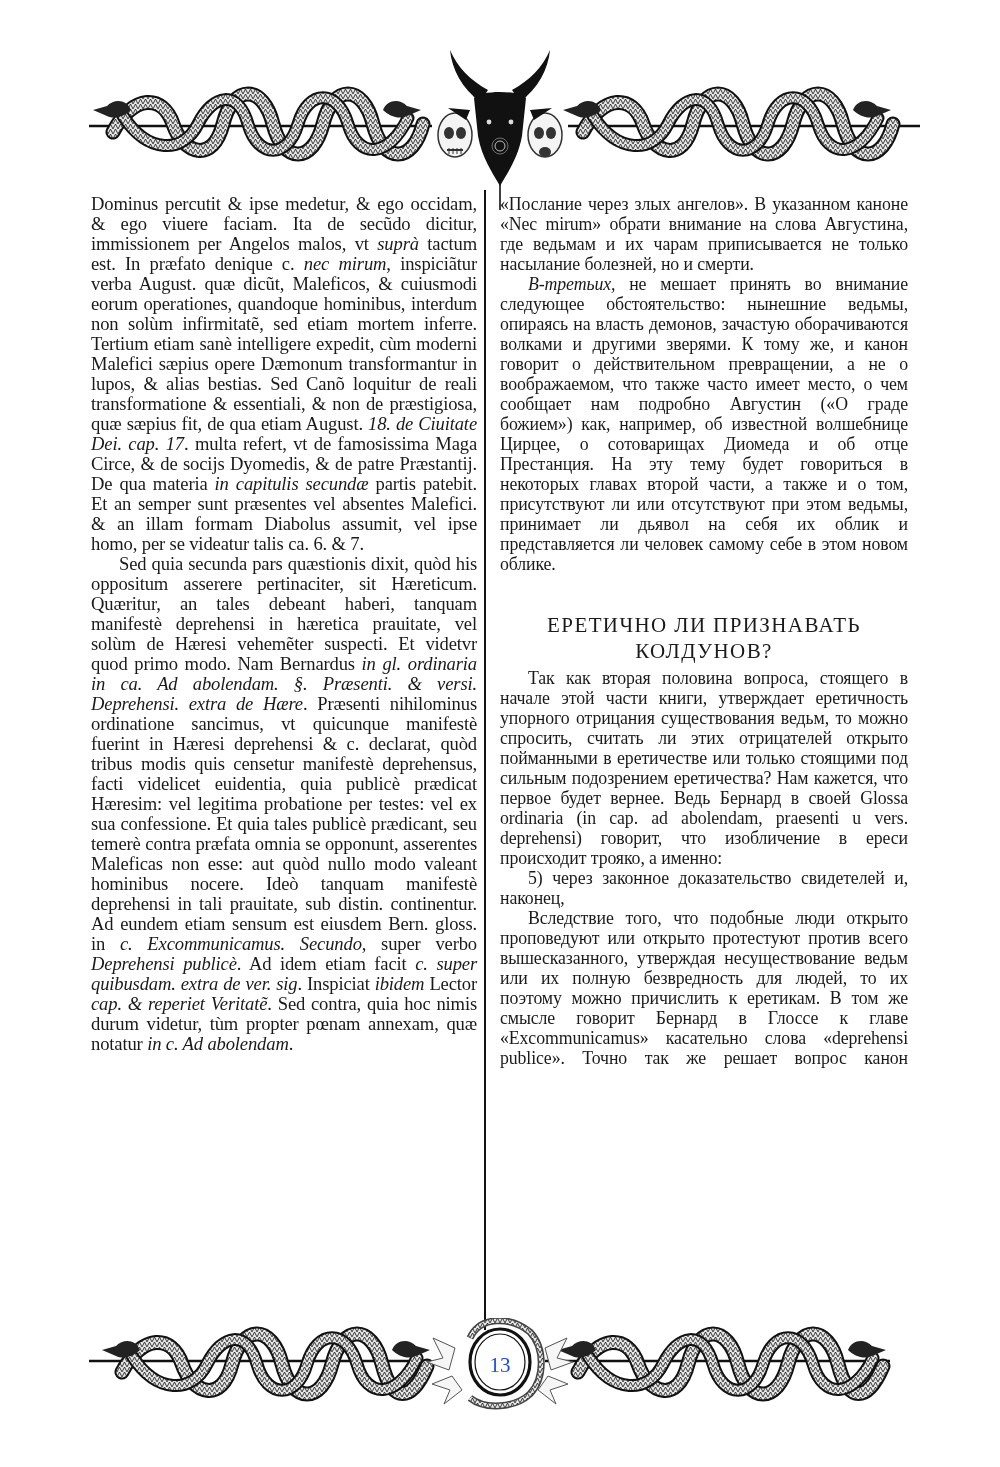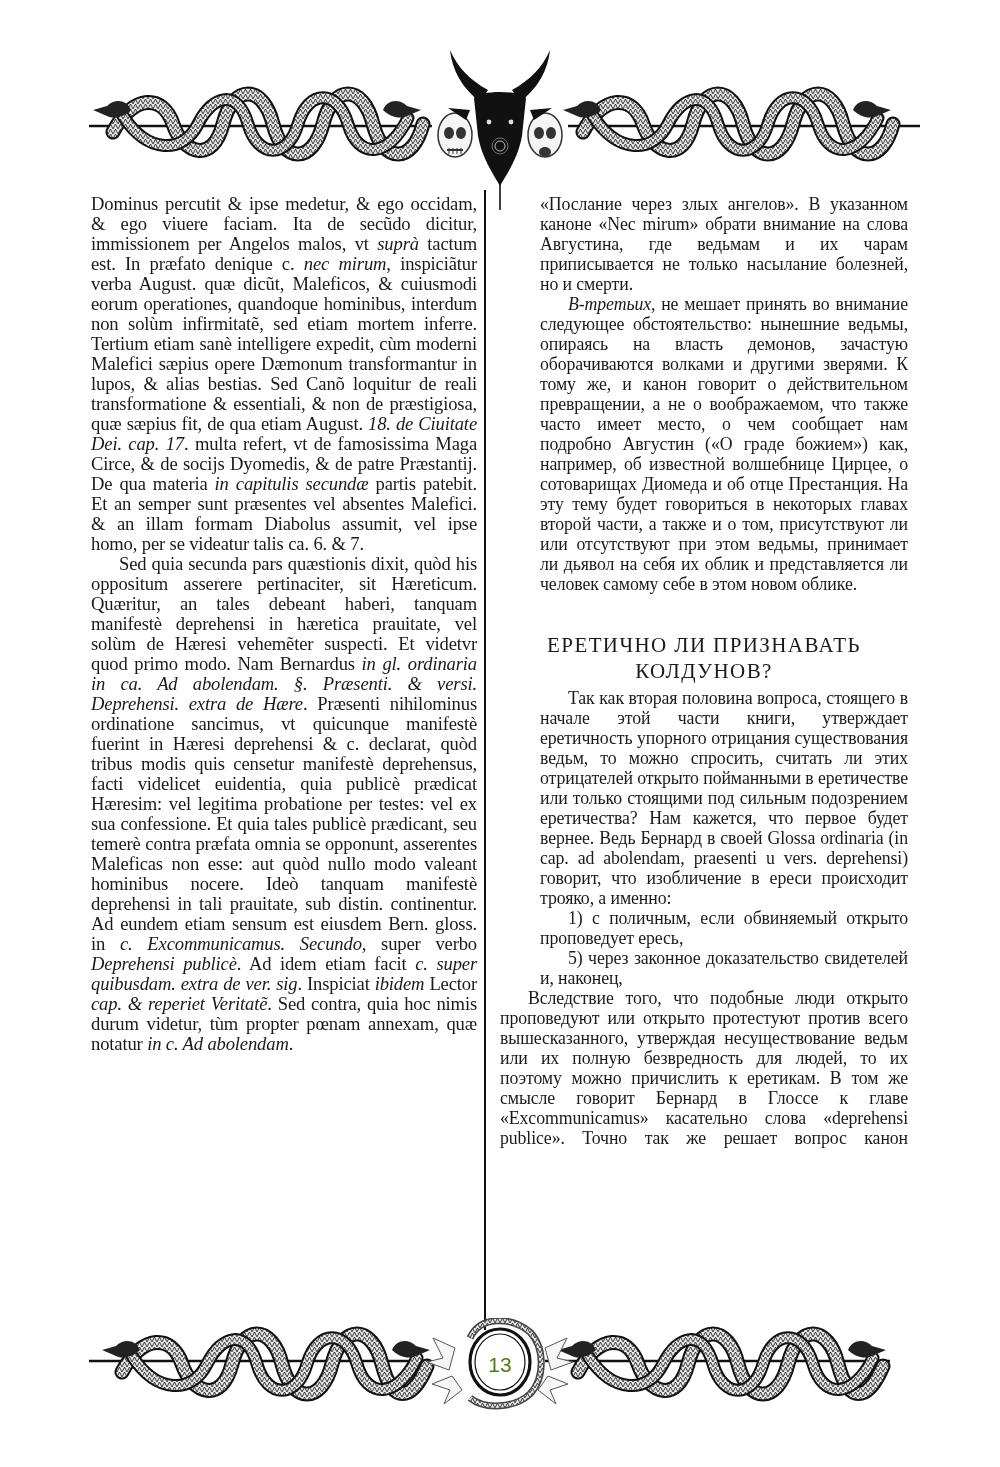--- a/index.html
+++ b/index.html
@@ -14,31 +14,31 @@
 
   .vrule { position:absolute; left:484px; top:190px; width:1.6px; height:1140px; background:#111; }
 
   .col { position:absolute; top:194px; }
   #left-col { left:91px; width:386px; }
   #right-col { left:500px; width:408px; }
 
   .para { margin:0; font-size:18.6px; line-height:20px; text-align:justify;
           text-align-last:auto; hyphens:manual; letter-spacing:-0.15px; }
   .para.indent { text-indent:28px;font-family:Liberation Serif, serif; }
-  .para.last-left { text-align-last:left;margin-left:40px; }
+  .para.last-left { text-align-last:left; }
   .para.justify-last { text-align-last:justify; }
   .ru .para { font-size:17.8px; letter-spacing:-0.1px; }
 
   .heading { margin:38px 0 4px 0; text-align:center; font-size:21px; line-height:26px;
              letter-spacing:1.4px; font-weight:normal; text-transform:uppercase;
              font-family:"Liberation Serif","DejaVu Serif",serif; }
   em { font-style:italic; }
 
   .page-number { position:absolute; left:470px; top:1353px; width:60px; text-align:center;
-                 font-size:21px; font-family:Liberation Sans, sans-serif; color:#4d7c0f; }
+                 font-size:21px; font-family:Liberation Serif, serif; color:#1d4ed8; }
 </style>
 </head>
 <body>
 
 <div id="top-ornament" class="ornament">
   <svg width="1000" height="170" viewBox="0 0 1000 170">
     <defs>
       <pattern id="scales" width="5" height="5" patternUnits="userSpaceOnUse">
         <rect width="5" height="5" fill="#e8e8e8"></rect>
         <path d="M0 5 L2.5 0 L5 5" fill="none" stroke="#222" stroke-width="0.9"></path>
@@ -106,21 +106,20 @@
 <div id="left-col" class="col">
   <p class="para"><span>Dominus percutit &amp; ipse medetur, &amp; ego occidam, &amp; ego viuere faciam. Ita de secũdo dicitur, immissionem per Angelos malos, vt </span><em>suprà</em><span> tactum est. In præfato denique c. </span><em>nec mirum</em><span>, inspiciãtur verba August. quæ dicũt, Maleficos, &amp; cuiusmodi eorum operationes, quandoque hominibus, interdum non solùm infirmitatẽ, sed etiam mortem inferre. Tertium etiam sanè intelligere expedit, cùm moderni Malefici sæpius opere Dæmonum transformantur in lupos, &amp; alias bestias. Sed Canõ loquitur de reali transformatione &amp; essentiali, &amp; non de præstigiosa, quæ sæpius fit, de qua etiam August. </span><em>18. de Ciuitate Dei. cap. 17</em><span>. multa refert, vt de famosissima Maga Circe, &amp; de socijs Dyomedis, &amp; de patre Præstantij. De qua materia </span><em>in capitulis secundæ</em><span> partis patebit. Et an semper sunt præsentes vel absentes Malefici. &amp; an illam formam Diabolus assumit, vel ipse homo, per se videatur talis ca. 6. &amp; 7.</span></p>
   <p class="para indent"><span>Sed quia secunda pars quæstionis dixit, quòd his oppositum asserere pertinaciter, sit Hæreticum. Quæritur, an tales debeant haberi, tanquam manifestè deprehensi in hæretica prauitate, vel solùm de Hæresi vehemẽter suspecti. Et videtvr quod primo modo. Nam Bernardus </span><em>in gl. ordinaria in ca. Ad abolendam. §. Præsenti. &amp; versi. Deprehensi. extra de Hære</em><span>. Præsenti nihilominus ordinatione sancimus, vt quicunque manifestè fuerint in Hæresi deprehensi &amp; c. declarat, quòd tribus modis quis censetur manifestè deprehensus, facti videlicet euidentia, quia publicè prædicat Hæresim: vel legitima probatione per testes: vel ex sua confessione. Et quia tales publicè prædicant, seu temerè contra præfata omnia se opponunt, asserentes Maleficas non esse: aut quòd nullo modo valeant hominibus nocere. Ideò tanquam manifestè deprehensi in tali prauitate, sub distin. continentur. Ad eundem etiam sensum est eiusdem Bern. gloss. in </span><em>c. Excommunicamus. Secundo</em><span>, super verbo </span><em>Deprehensi publicè</em><span>. Ad idem etiam facit </span><em>c. super quibusdam. extra de ver. sig</em><span>. Inspiciat </span><em>ibidem</em><span> Lector </span><em>cap. &amp; reperiet Veritatẽ</em><span>. Sed contra, quia hoc nimis durum videtur, tùm propter pœnam annexam, quæ notatur </span><em>in c. Ad abolendam</em><span>.</span></p>
 </div>
 
 <div id="right-col" class="col ru">
   <p class="para last-left"><span>«Послание через злых ангелов». В указанном каноне «Nec mirum» обрати внимание на слова Августина, где ведьмам и их чарам приписывается не только насылание болезней, но и смерти.</span></p>
   <p class="para indent last-left"><em>В-третьих,</em><span> не мешает принять во внимание следующее обстоятельство: нынешние ведьмы, опираясь на власть демонов, зачастую оборачиваются волками и другими зверями. К тому же, и канон говорит о действительном превращении, а не о воображаемом, что также часто имеет место, о чем сообщает нам подробно Августин («О граде божием») как, например, об известной волшебнице Цирцее, о сотоварищах Диомеда и об отце Престанция. На эту тему будет говориться в некоторых главах второй части, а также и о том, присутствуют ли или отсутствуют при этом ведьмы, принимает ли дьявол на себя их облик и представляется ли человек самому себе в этом новом облике.</span></p>
   <h2 class="heading">Еретично ли признавать колдунов?</h2>
   <p class="para indent last-left"><span>Так как вторая половина вопроса, стоящего в начале этой части книги, утверждает еретичность упорного отрицания существования ведьм, то можно спросить, считать ли этих отрицателей открыто пойманными в еретичестве или только стоящими под сильным подозрением еретичества? Нам кажется, что первое будет вернее. Ведь Бернард в своей Glossa ordinaria (in cap. ad abolendam, praesenti u vers. deprehensi) говорит, что изобличение в ереси происходит трояко, а именно:</span></p>
-  <p class="para indent last-left">1) с поличным, если обвиняемый открыто проповедует ересь,</p>
   <p class="para indent last-left">5) через законное доказательство свидетелей и, наконец,</p>
   <p class="para indent justify-last"><span>Вследствие того, что подобные люди открыто проповедуют или открыто протестуют против всего вышесказанного, утверждая несуществование ведьм или их полную безвредность для людей, то их поэтому можно причислить к еретикам. В том же смысле говорит Бернард в Глоссе к главе «Excommunicamus» касательно слова «deprehensi publice». Точно так же решает вопрос канон</span></p>
 </div>
 
 <div id="bottom-ornament" class="ornament">
   <svg width="1000" height="100" viewBox="0 0 1000 100">
     <defs>
       <pattern id="scales2" width="5" height="5" patternUnits="userSpaceOnUse">
         <rect width="5" height="5" fill="#e8e8e8"></rect>
         <path d="M0 5 L2.5 0 L5 5" fill="none" stroke="#222" stroke-width="0.9"></path>

